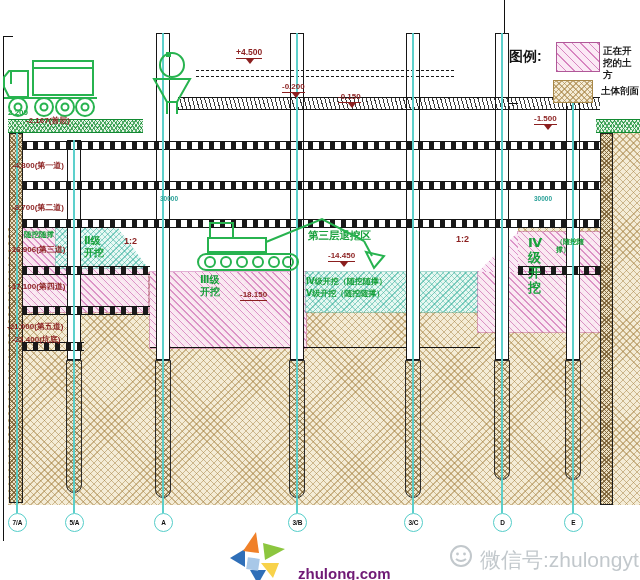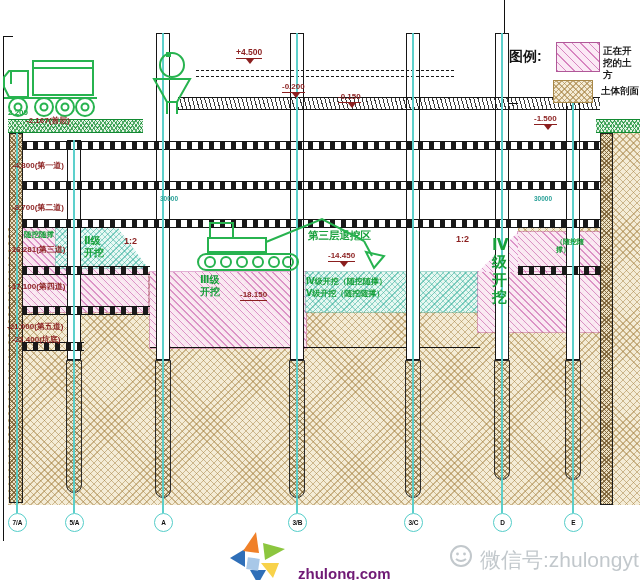--- a/index.html
+++ b/index.html
@@ -132,38 +132,38 @@
   <div class="abs tri" style="left:246px;top:59px;"></div>
   <div class="abs rlabel uline" style="left:282px;top:83px;">-0.200</div>
   <div class="abs tri" style="left:292px;top:93px;"></div>
   <div class="abs rlabel uline" style="left:338px;top:93px;">-0.150</div>
   <div class="abs tri" style="left:348px;top:103px;"></div>
   <div class="abs rlabel" style="left:26px;top:117px;">-2.167(首层)</div>
   <div class="abs rlabel uline" style="left:534px;top:115px;">-1.500</div>
   <div class="abs tri" style="left:544px;top:125px;"></div>
   <div class="abs rlabel" style="left:12px;top:162px;">-4.800(第一道)</div>
   <div class="abs rlabel" style="left:12px;top:204px;">-8.700(第二道)</div>
-  <div class="abs rlabel" style="left:9px;top:246px;">-16.281(第三道)</div>
+  <div class="abs rlabel" style="left:9px;top:246px;">-16.906(第三道)</div>
   <div class="abs rlabel" style="left:9px;top:283px;">-17.100(第四道)</div>
   <div class="abs rlabel" style="left:7px;top:323px;">-21.000(第五道)</div>
   <div class="abs rlabel" style="left:12px;top:336px;">-22.400(坑底)</div>
   <div class="abs rlabel uline" style="left:328px;top:252px;">-14.450</div>
   <div class="abs tri" style="left:340px;top:262px;"></div>
   <div class="abs rlabel uline" style="left:240px;top:291px;">-18.150</div>
   <div class="abs rlabel" style="left:124px;top:237px;font-size:9px;">1:2</div>
   <div class="abs rlabel" style="left:456px;top:235px;font-size:9px;">1:2</div>
 
   <div class="abs glabel" style="left:8px;top:108px;font-size:8px;">2.200</div>
   <div class="abs glabel" style="left:24px;top:231px;font-size:7.5px;white-space:nowrap;">随挖随撑</div>
   <div class="abs glabel" style="left:84px;top:235px;font-size:10px;width:26px;">Ⅱ级开挖</div>
   <div class="abs glabel" style="left:200px;top:274px;font-size:10px;width:26px;">Ⅲ级开挖</div>
   <div class="abs glabel" style="left:308px;top:229px;font-size:10.5px;white-space:nowrap;">第三层退挖区</div>
   <div class="abs glabel" style="left:306px;top:277px;font-size:8px;white-space:nowrap;">Ⅳ级开挖（随挖随撑）</div>
   <div class="abs glabel" style="left:306px;top:289px;font-size:8px;white-space:nowrap;">Ⅴ级开挖（随挖随撑）</div>
-  <div class="abs glabel" style="left:492px;top:236px;font-size:15px;width:24px;">Ⅳ级开挖</div>
+  <div class="abs glabel" style="left:528px;top:236px;font-size:13px;width:24px;">Ⅳ级开挖</div>
   <div class="abs glabel" style="left:556px;top:238px;font-size:7px;width:36px;">（随挖随撑）</div>
   <div class="abs tlabel" style="left:160px;top:196px;">30000</div>
   <div class="abs tlabel" style="left:534px;top:196px;">30000</div>
 
   <div class="abs" style="left:2px;top:54px;z-index:7;">
     <svg width="100" height="66" viewBox="0 0 100 66" fill="none" stroke="#27b34f" stroke-width="2">
       <rect x="31" y="7" width="60" height="34"></rect>
       <line x1="31" y1="14" x2="91" y2="14"></line>
       <path d="M7,17 h19 v26 h-19 l-5,-10 v-10 z"></path>
       <line x1="9" y1="17" x2="9" y2="30"></line>

